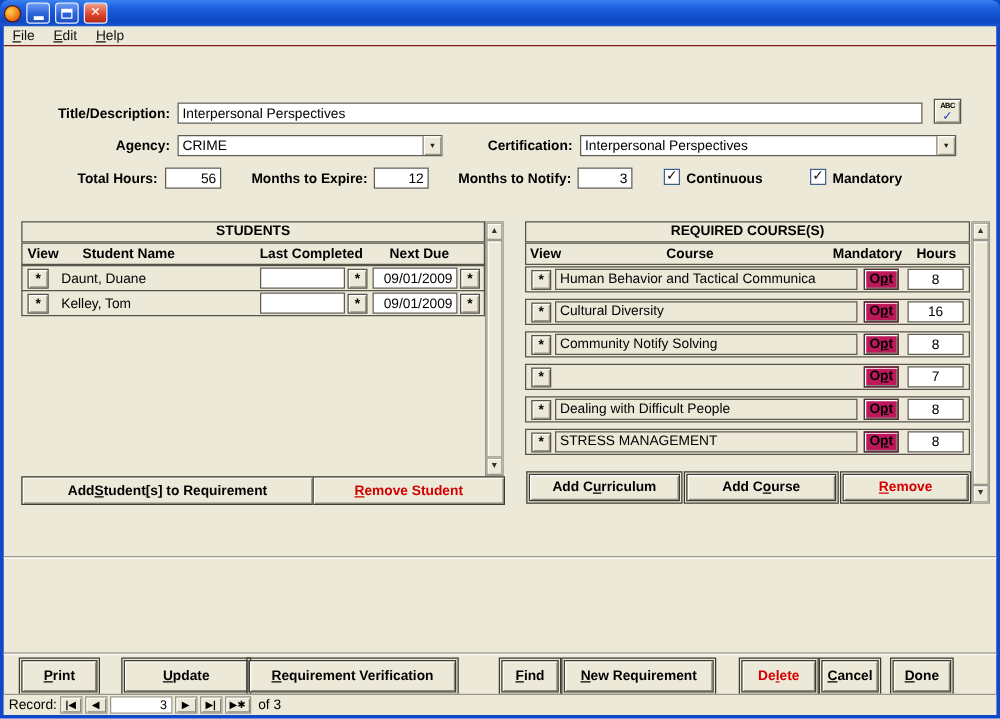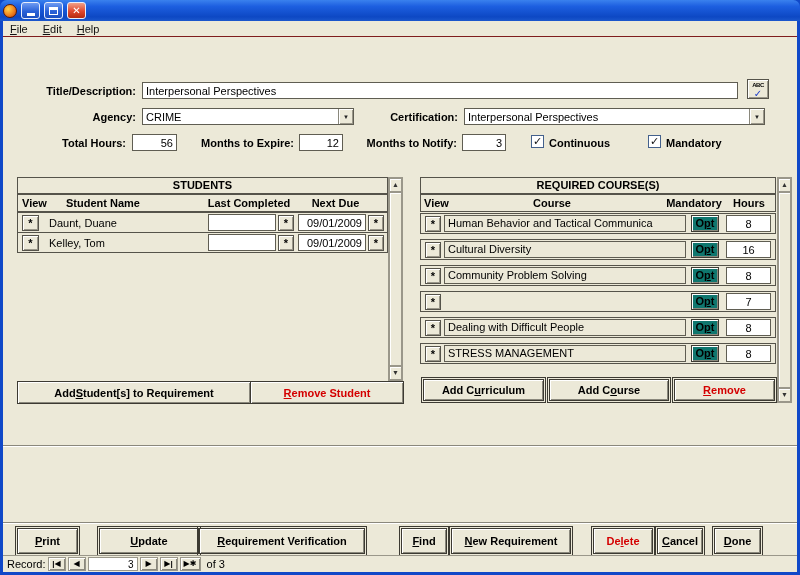--- a/index.html
+++ b/index.html
@@ -58,21 +58,21 @@
   .colhdr span { position:absolute; top:2px; font-size:11px; font-weight:bold; }
   .lrow { position:absolute; height:21px; border:1px solid #55534a; background:#ECE9D8; }
 
   .mini-btn { position:absolute; background:#ECE9D8; border:1px solid #55534a;
     box-shadow:inset 1px 1px 0 #fff, inset -1px -1px 0 #9a978a;
     font-size:11px; font-weight:bold; text-align:center; line-height:15px; color:#000; }
   .rowfield { position:absolute; border:1px solid #5f5d52; background:#ECE9D8; font-size:11px;
     padding:1px 3px; white-space:nowrap; overflow:hidden; }
   .rowtext { position:absolute; font-size:11px; white-space:nowrap; }
 
-  .opt-btn { position:absolute; background:#0f766e; border:1px solid #3c3a32;
+  .opt-btn { position:absolute; background:#be185d; border:1px solid #3c3a32;
     box-shadow:inset 1px 1px 0 #fff, inset -1px -1px 0 #8a887c;
     font-size:11px; font-weight:bold; text-align:center; line-height:15px; }
 
   .list-btn { position:absolute; background:#ECE9D8; border:1px solid #3c3a32;
     box-shadow:inset 1px 1px 0 #fff, inset -1px -1px 0 #8a887c;
     font-size:11px; font-weight:bold; display:flex; align-items:center; justify-content:center; }
 
   .cmd { position:absolute; background:#ECE9D8; border:1px solid #3c3a32;
     outline:1px solid #3c3a32; outline-offset:1px;
     box-shadow:inset 1px 1px 0 #fff, inset -1px -1px 0 #8a887c;
@@ -212,21 +212,21 @@
       <input class="tb ctr" style="left: 305px; top: 1px; width: 45px; height: 17px;" value="8">
     </div>
     <div class="lrow" style="left:417px;top:218px;width:356px;">
       <span class="mini-btn" style="left:4px;top:2px;width:16px;height:16px;">*</span>
       <span class="rowfield" style="left:23px;top:1px;width:242px;height:17px;">Cultural Diversity</span>
       <span class="opt-btn" style="left:270px;top:1px;width:28px;height:17px;">O<u>p</u>t</span>
       <input class="tb ctr" style="left: 305px; top: 1px; width: 45px; height: 17px;" value="16">
     </div>
     <div class="lrow" style="left:417px;top:244px;width:356px;">
       <span class="mini-btn" style="left:4px;top:2px;width:16px;height:16px;">*</span>
-      <span class="rowfield" style="left:23px;top:1px;width:242px;height:17px;">Community Problem Solving</span>
+      <span class="rowfield" style="left:23px;top:1px;width:242px;height:17px;">Community Notify Solving</span>
       <span class="opt-btn" style="left:270px;top:1px;width:28px;height:17px;">O<u>p</u>t</span>
       <input class="tb ctr" style="left: 305px; top: 1px; width: 45px; height: 17px;" value="8">
     </div>
     <div class="lrow" style="left:417px;top:270px;width:356px;">
       <span class="mini-btn" style="left:4px;top:2px;width:16px;height:16px;">*</span>
       <span class="rowfield" style="left:23px;top:1px;width:242px;height:17px;margin-top:26px;">CRIME PREVENTION TRAINING</span>
       <span class="opt-btn" style="left:270px;top:1px;width:28px;height:17px;">O<u>p</u>t</span>
       <input class="tb ctr" style="left: 305px; top: 1px; width: 45px; height: 17px;" value="7">
     </div>
     <div class="lrow" style="left:417px;top:296px;width:356px;">

